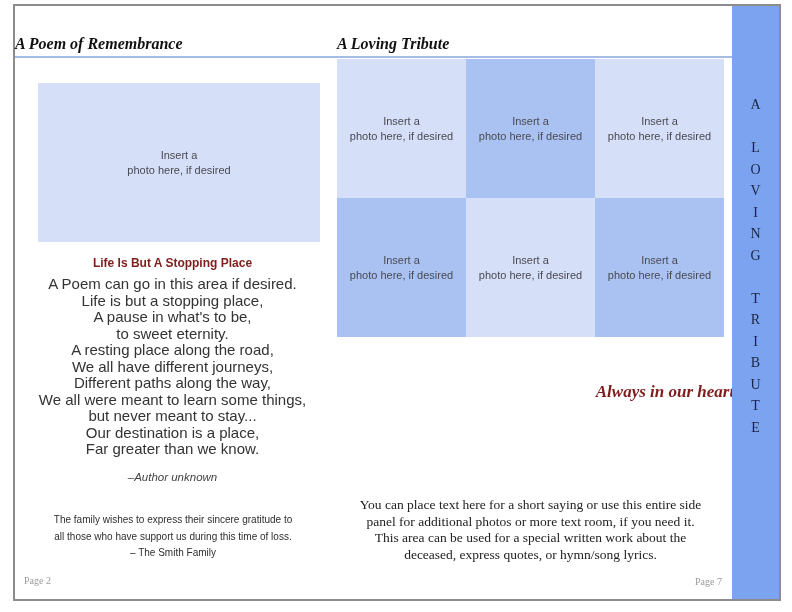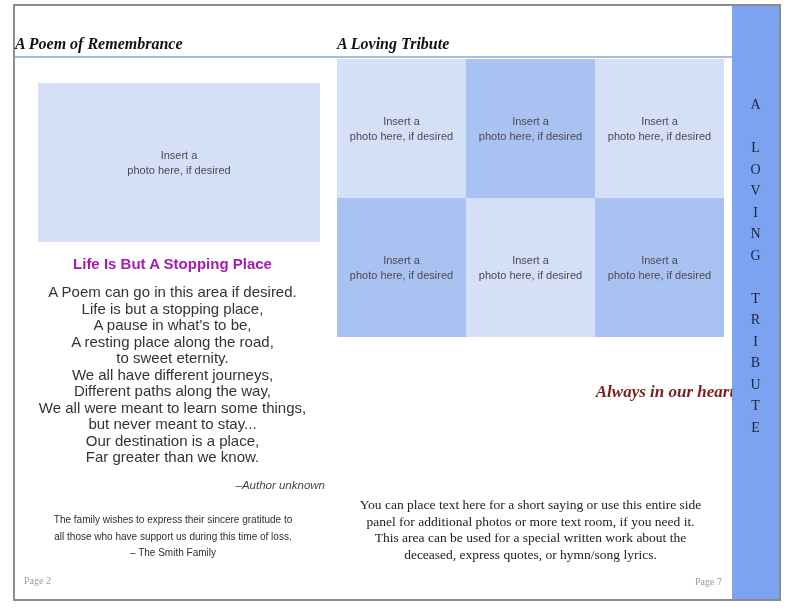--- a/index.html
+++ b/index.html
@@ -35,24 +35,24 @@
   }
   .ph-text {
     font-family:"Liberation Sans", sans-serif; font-size:11px; line-height:15px;
     color:#4a4a52; text-align:center;
   }
 
   .poem-block {
     position:absolute; left:20px; top:255px; width:305px; text-align:center;
     font-family:"Liberation Sans", sans-serif; color:#333333;
   }
-  .poem-title { font-weight:bold; font-size:15px; line-height:17px; margin-bottom:12px; color:#a21caf; }
+  .poem-title { font-weight:bold; font-size:12px; line-height:17px; margin-bottom:4px; color:#7f1d1d; }
   .poem-line  { font-size:15px; line-height:16.5px; }
   .poem-author {
-    margin-top:13px; font-style:italic; font-size:11.5px; color:#444444;text-align:right;
+    margin-top:13px; font-style:italic; font-size:11.5px; color:#444444;
   }
 
   .family-note {
     position:absolute; left:18px; top:512px; width:310px; text-align:center;
     font-family:"Liberation Sans", sans-serif; font-size:10px; line-height:16.5px;
     color:#2e2e2e;
   }
 
   .page-num {
     position:absolute; font-family:"Liberation Serif", serif; font-size:10px;
@@ -112,22 +112,22 @@
       <div>Insert a</div>
       <div>photo here, if desired</div>
     </div>
   </div>
 
   <div class="poem-block">
     <div class="poem-title">Life Is But A Stopping Place</div>
     <div class="poem-line">A Poem can go in this area if desired.</div>
     <div class="poem-line">Life is but a stopping place,</div>
     <div class="poem-line">A pause in what's to be,</div>
+    <div class="poem-line">to sweet eternity.</div>
     <div class="poem-line">A resting place along the road,</div>
-    <div class="poem-line">to sweet eternity.</div>
     <div class="poem-line">We all have different journeys,</div>
     <div class="poem-line">Different paths along the way,</div>
     <div class="poem-line">We all were meant to learn some things,</div>
     <div class="poem-line">but never meant to stay...</div>
     <div class="poem-line">Our destination is a place,</div>
     <div class="poem-line">Far greater than we know.</div>
     <div class="poem-author">–Author unknown</div>
   </div>
 
   <div class="family-note">

